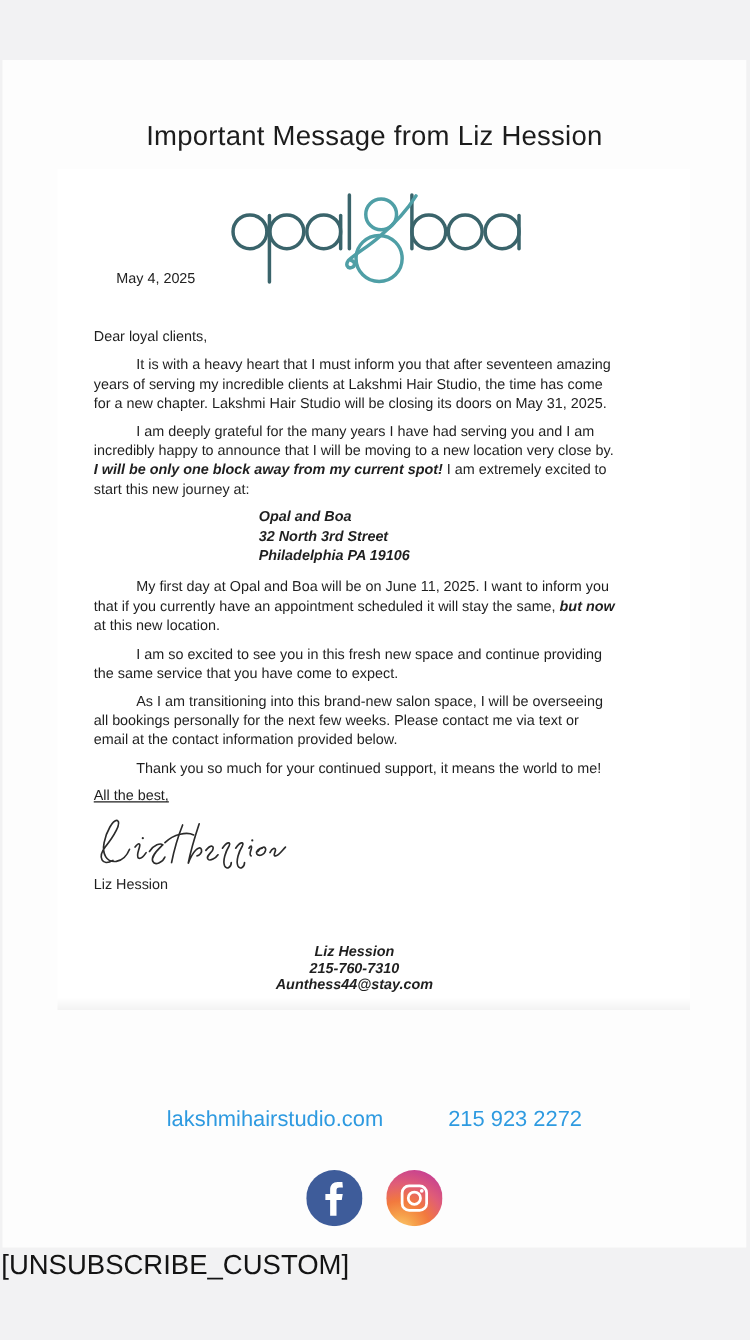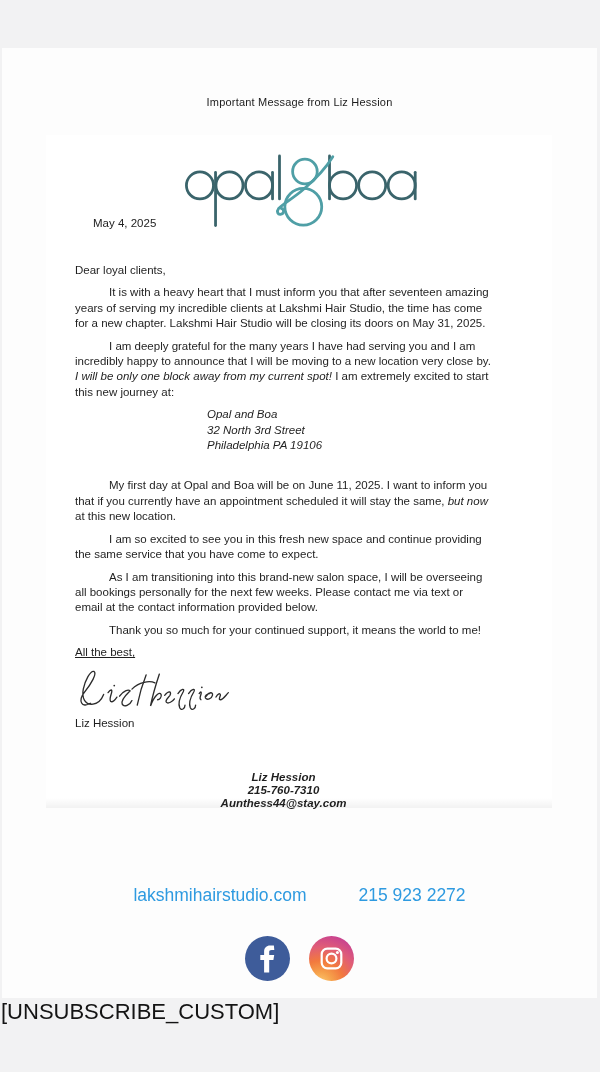--- a/index.html
+++ b/index.html
@@ -8,40 +8,40 @@
     position:relative; width:600px; height:1072px; margin:0 auto;
     background:#f2f2f3; overflow:hidden;
     font-family:"Liberation Sans", sans-serif;
   }
   .card {
     position:absolute; left:2px; top:48px; width:595px; height:950px;
     background:#fdfdfd;
   }
   .title {
     position:absolute; left:0; right:0; top:48px; text-align:center;
-    font-size:11px; font-weight:400; color:#1c1c1c; letter-spacing:0.2px;
+    font-size:22px; font-weight:400; color:#1c1c1c; letter-spacing:0.2px;
   }
   .letter {
     position:absolute; left:44px; top:87px; width:506px; height:673px;
     background:#ffffff;
   }
   .letter::after {
     content:""; position:absolute; left:0; right:0; bottom:0; height:10px;
     background:linear-gradient(to bottom, rgba(0,0,0,0), rgba(0,0,0,0.05));
   }
   .logo-svg { position:absolute; left:134px; top:16px; width:240px; height:82px; }
   .letter-date { position:absolute; left:47px; top:82px; font-size:11.5px; color:#222; }
   .letter-body {
     position:absolute; left:29px; top:128px; width:417px;
     font-size:11.5px; line-height:15.4px; color:#1f1f1f;
   }
   .letter-body p { margin:0 0 7px 0; }
   .para { text-indent:34px; }
-  .bi { font-weight:400; font-style:italic;margin-top:48px; }
-  .address { font-weight:400; font-style:italic; margin:3px 0 25px 132px; line-height:15.4px; }
+  .bi { font-weight:700; font-style:italic;margin-top:48px; }
+  .address { font-weight:700; font-style:italic; margin:3px 0 10px 132px; line-height:15.4px; }
   .closing { margin-top:22px;text-decoration:underline; }
   .signature-svg { display:block; width:155px; height:46px; margin:-1px 0 0 2px; }
   .typed-name { margin-top:3px; }
   .contact {
     font-weight:700; font-style:italic; text-align:center;
     font-size:11.5px; line-height:12.9px; margin-top:40px;
   }
   .footer-links {
     position:absolute; left:0; right:0; top:837px;
     display:flex; justify-content:center; gap:52px;

